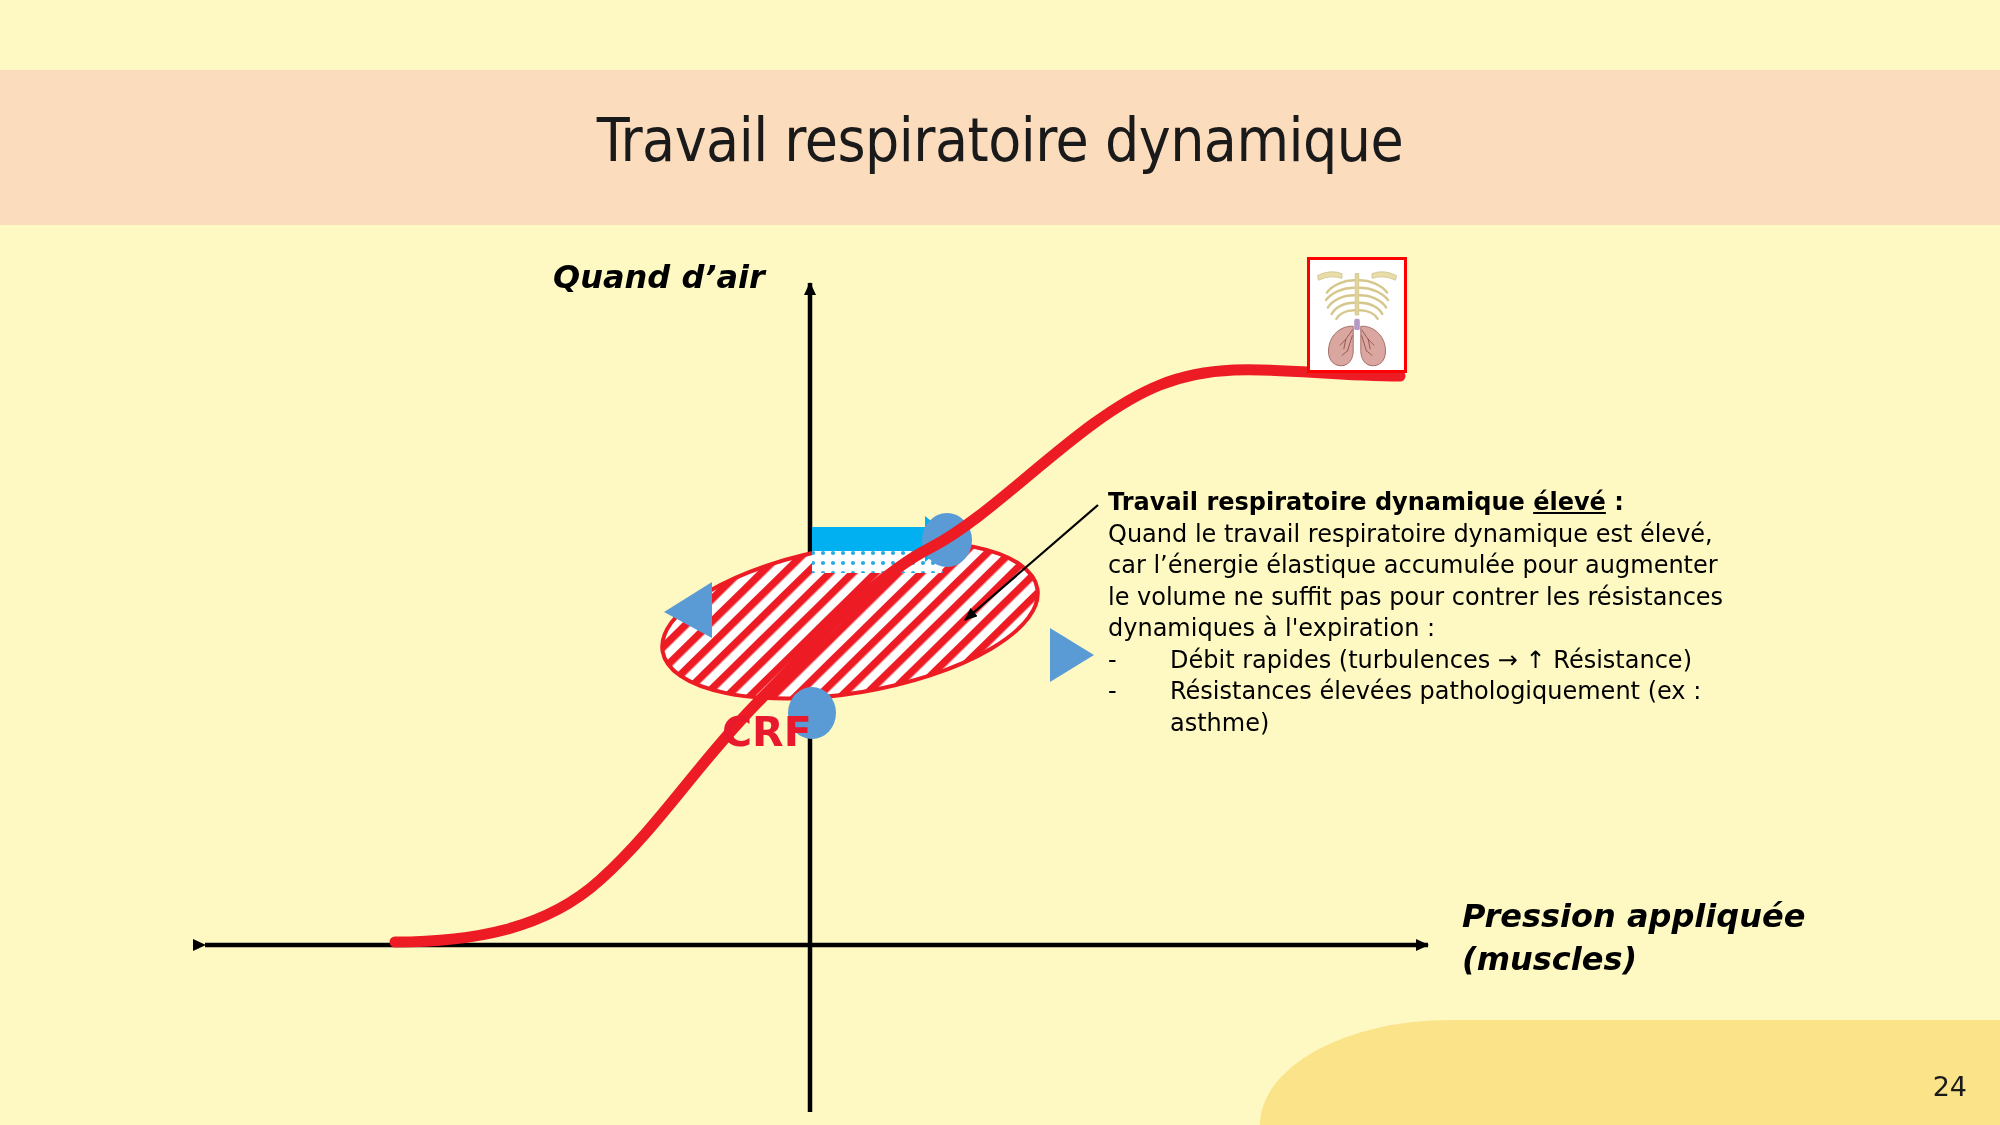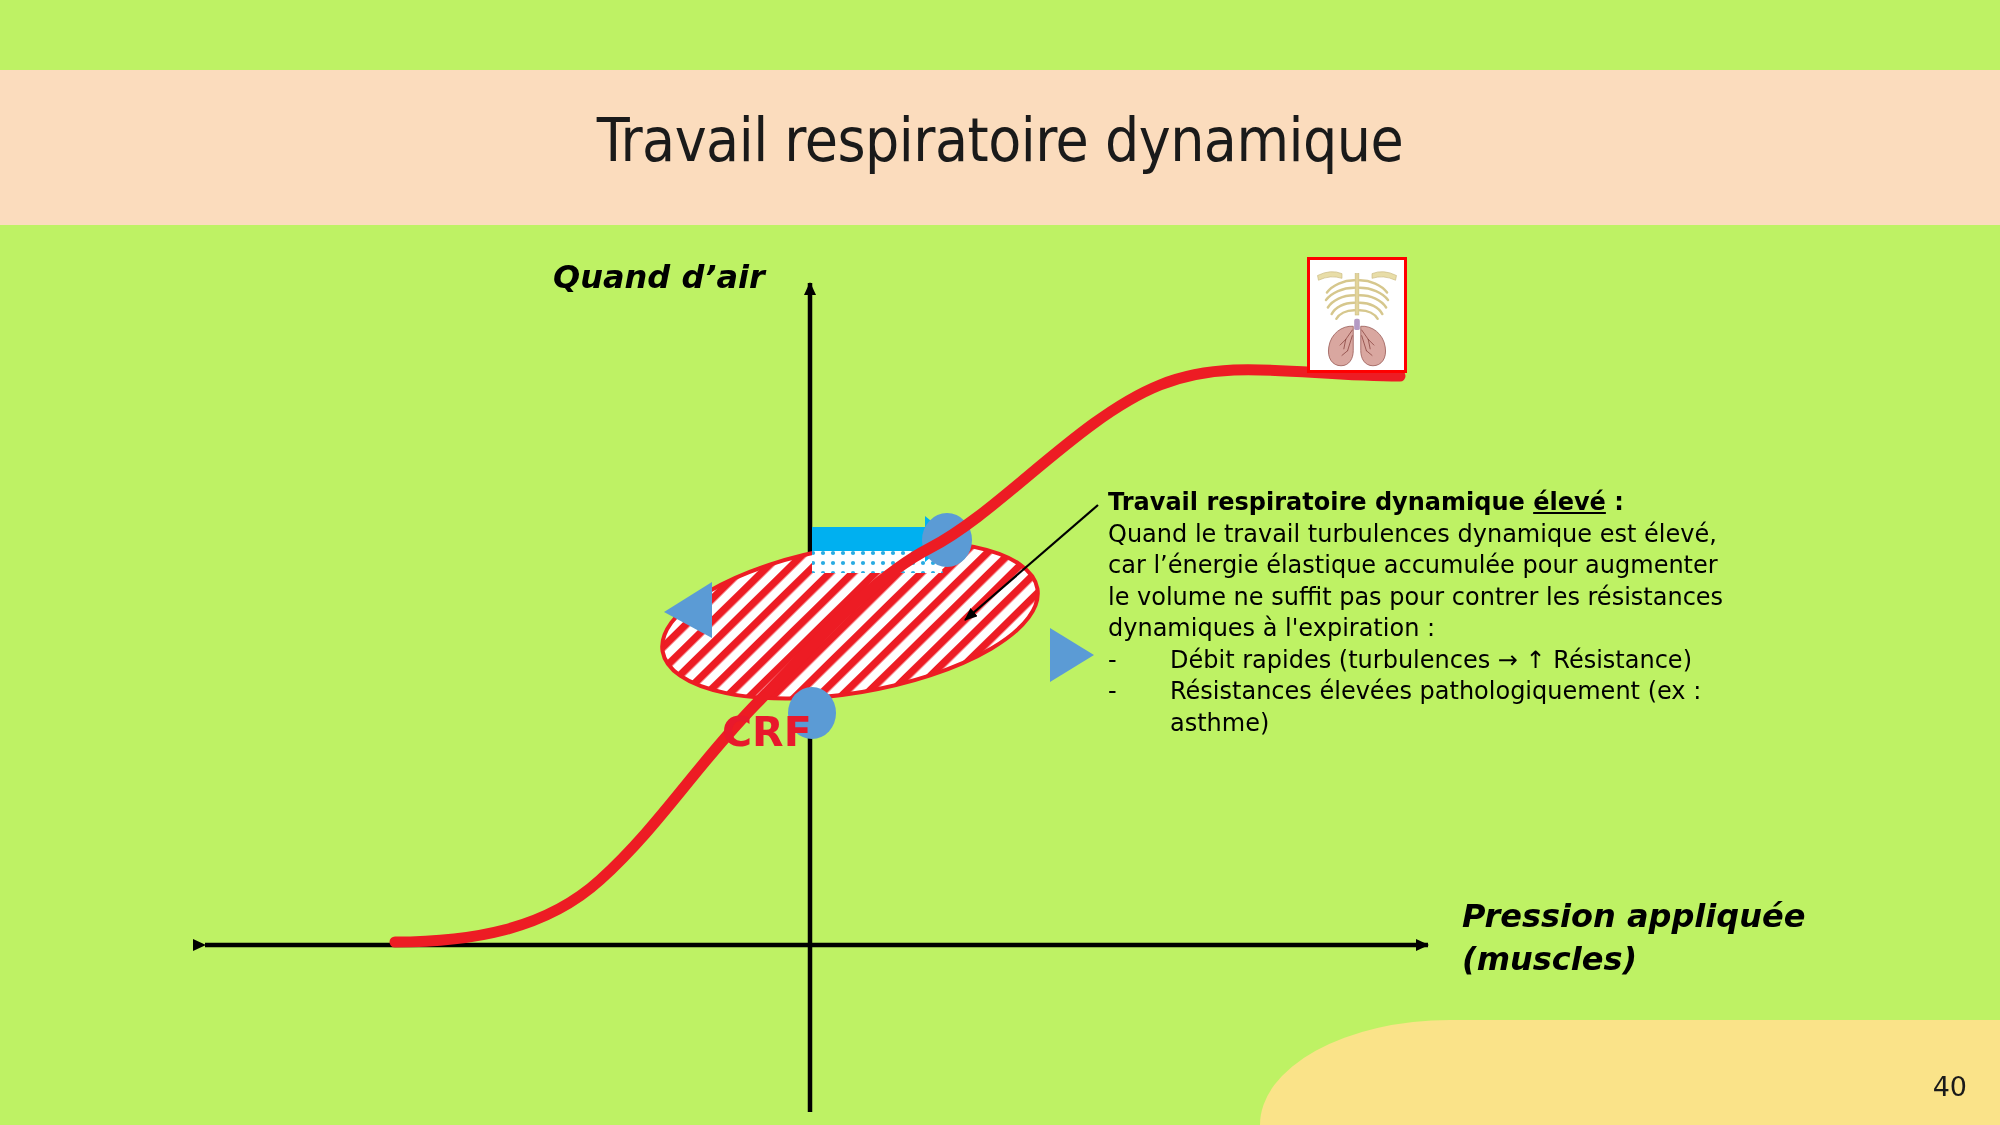--- a/index.html
+++ b/index.html
@@ -3,21 +3,21 @@
 <meta charset="utf-8">
 <style>
   html,body{margin:0;padding:0;}
   body{
     width:2000px;height:1125px;
     background:#ffffff;
     font-family:"Liberation Sans", sans-serif;
     overflow:hidden;
     position:relative;
   }
-  #slide{position:absolute;inset:0;overflow:hidden;background:#bef264;}
+  #slide{position:absolute;inset:0;overflow:hidden;background:#fef9c3;}
 
   
   #header-band{
     position:absolute;left:0;top:70px;width:2000px;height:155px;
     background:#FBDCBD;
   }
   #slide-title{
     position:absolute;left:0;top:105px;width:2000px;
     text-align:center;
     font-size:60px;font-weight:400;color:#1a1a1a;
@@ -184,36 +184,36 @@
         <g fill="none" stroke="#8E4B46" stroke-width="0.9" stroke-linecap="round">
           <path d="M45,74 L38,84 M38,84 L32,90 M38,84 L36,94 M45,80 L40,96 M40,96 L34,101"></path>
           <path d="M55,74 L62,84 M62,84 L68,90 M62,84 L64,94 M55,80 L60,96 M60,96 L66,101"></path>
         </g>
       </g>
     </svg>
   </div>
 
   <div id="annotation">
     <div class="ann-line ann-head"><span>Travail respiratoire dynamique </span><u>élevé</u><span> :</span></div>
-    <div class="ann-line">Quand le travail turbulences dynamique est élevé,</div>
+    <div class="ann-line">Quand le travail respiratoire dynamique est élevé,</div>
     <div class="ann-line">car l’énergie élastique accumulée pour augmenter</div>
     <div class="ann-line">le volume ne suffit pas pour contrer les résistances</div>
     <div class="ann-line">dynamiques à l'expiration :</div>
     <ul class="bullets">
       <li>
         <span class="dash">-</span>
         <span class="btxt">Débit rapides (turbulences → ↑ Résistance)</span>
       </li>
       <li>
         <span class="dash">-</span>
         <span class="btxt">Résistances élevées pathologiquement (ex :</span>
       </li>
       <li>
         <span class="dash"></span>
         <span class="btxt">asthme)</span>
       </li>
     </ul>
   </div>
 
   <div id="yellow-deco"></div>
-  <div id="page-number">40</div>
+  <div id="page-number">24</div>
 
 </div>
 
 </body></html>

